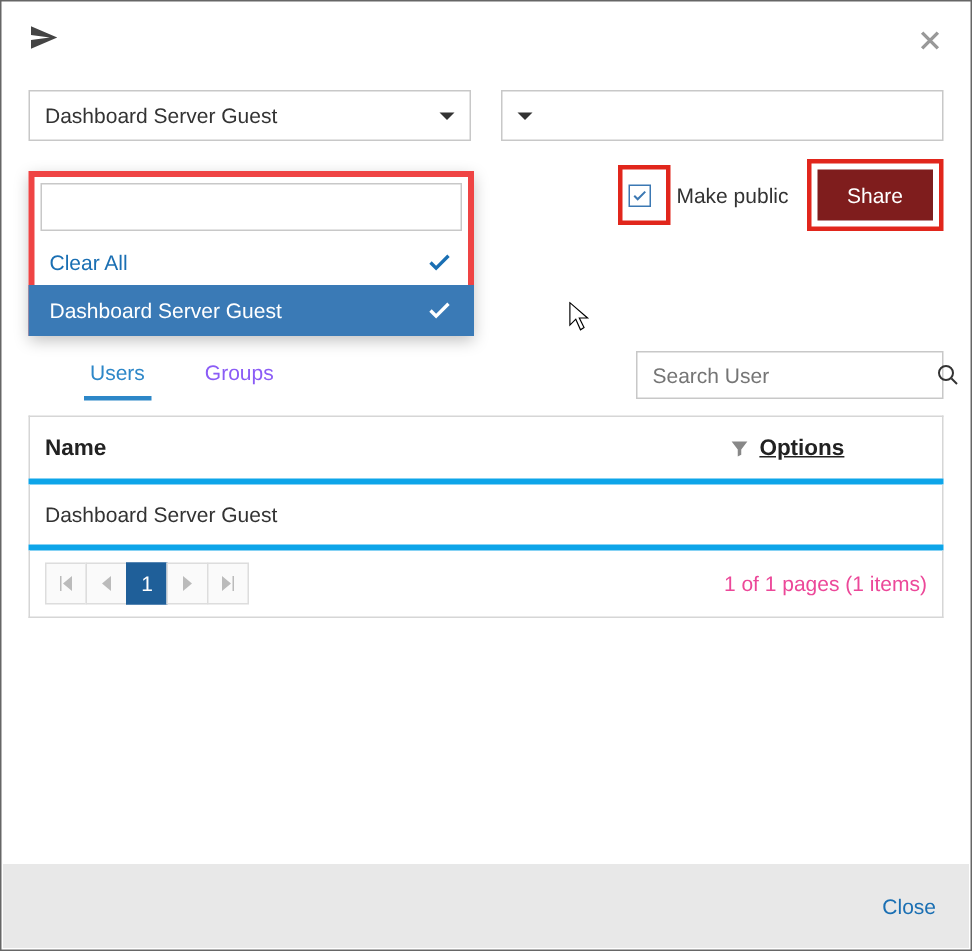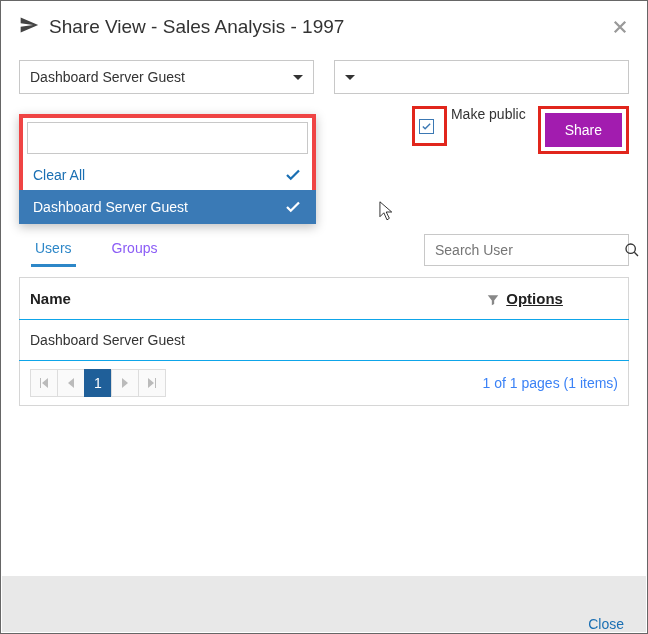--- a/index.html
+++ b/index.html
@@ -36,34 +36,34 @@
     padding: 0 10px;
     color:#333;
     cursor:pointer;
     position:relative;
   }
   .caret-down {
     width:0;height:0;border-left:5px solid transparent;border-right:5px solid transparent;border-top:5px solid #333;
   }
 
   .row2 {
-    display:flex; justify-content:flex-end; 
+    display:flex; justify-content:flex-end; align-items:center;
     gap:12px;
     padding: 12px 18px 0 18px;
   }
   .hl-red { border:3px solid #e1261c; padding:4px; display:flex; align-items:center; }
   .checkbox {
     width:15px;height:15px;border:1px solid #3b78b3;
     display:inline-flex;align-items:center;justify-content:center;
     margin-right:6px;
   }
   .checkbox svg { width:11px; height:11px; display:block; }
   .make-public-label { color:#333; }
   .share-btn {
-    background:#a21caf; color:#fff; border:none;
+    background:#7f1d1d; color:#fff; border:none;
     height:34px; padding:0 20px; font-size:14px; cursor:pointer;
   }
 
   
   .dropdown-popup {
     position:absolute;
     left:18px; top:113px;
     width:297px;
     background:#fff;
     border:4px solid #ef4444;
@@ -87,75 +87,74 @@
   .cursor-img {
     position:absolute; left:378px; top:200px; z-index:9;
   }
   .cursor-img svg { width:16px; height:22px; }
 
   .tabs-search-row {
     display:flex; align-items:center; justify-content:space-between;
     padding: 8px 18px 0 18px;
     margin-top:70px;
   }
-  .tabs { display:flex; gap:32px; margin-left:12px; }
+  .tabs { display:flex; gap:32px; margin-left:37px; }
   .tab { padding:8px 4px; cursor:pointer; color:#8b5cf6; }
   .tab.active { color:#2d87c8; border-bottom:3px solid #2d87c8; }
   .search-user {
     width:205px; height:32px; border:1px solid #c8c8c8;
     display:flex; align-items:center; padding:0 8px; gap:6px;
   }
   .search-user input {
     border:none; outline:none; flex:1; font-size:14px; color:#0f172a;
   }
   .mag svg { width:16px;height:16px; display:block; }
 
   .table-wrap { padding: 10px 18px 0 18px; }
   .tbl { width:100%; border:1px solid #d6d6d6; border-collapse:collapse; }
-  .tbl th, .tbl td { text-align:left; padding:12px 10px; border-bottom:1px solid #0ea5e9; }
+  .tbl th, .tbl td { text-align:left; padding:12px 10px; border-bottom:4px solid #0ea5e9; }
   .tbl th { font-weight:700; color:#222; font-size:15px; }
   .th-name { width:75%; }
   .th-options { width:25%;text-decoration:underline; }
   .filter-icon { display:inline-block; vertical-align:middle; margin-right:6px; color:#888; }
   .filter-icon svg { width:14px;height:14px; display:block; }
 
   .pager-row {
     display:flex; align-items:center; justify-content:space-between;
     border:1px solid #d6d6d6; border-top:none;
     padding:8px 10px;
   }
   .pager { display:flex; gap:0; }
   .pager .pbtn {
     width:28px;height:28px;border:1px solid #ddd;background:#fafafa;
     display:flex;align-items:center;justify-content:center;
     color:#aaa; cursor:pointer; margin-right:-1px;
   }
   .pager .pbtn.num.active { background:#1f5f99; color:#fff; border-color:#1f5f99; }
   .pager .pbtn svg { width:10px; height:10px; display:block; }
-  .pager-info { color:#3b82f6; }
+  .pager-info { color:#ec4899; }
 
   .footer {
     position:absolute; left:1px; right:1px; bottom:1px;
     background:#e8e8e8; height:56px;
-    display:flex; align-items:flex-end; justify-content:flex-end;
+    display:flex; align-items:center; justify-content:flex-end;
     padding:0 22px;
   }
   .close-link { color:#1a6fb3; cursor:pointer; }
 </style>
 </head>
 <body>
 
 <div class="header">
   <div class="header-left">
     <span>
       <svg viewBox="0 0 24 24" width="20" height="20" fill="#444">
           <path d="M2 21l21-9L2 3v7l15 2-15 2v7z"></path>
         </svg>
     </span>
-    <span class="title">Share View - Sales Analysis - 1997</span>
   </div>
   <span class="close-x">
     <svg viewBox="0 0 24 24" fill="none" stroke="#999" stroke-width="3">
         <path d="M5 5l14 14M19 5L5 19"></path>
       </svg>
   </span>
 </div>
 
 <div class="row1">
   <div class="combo">

